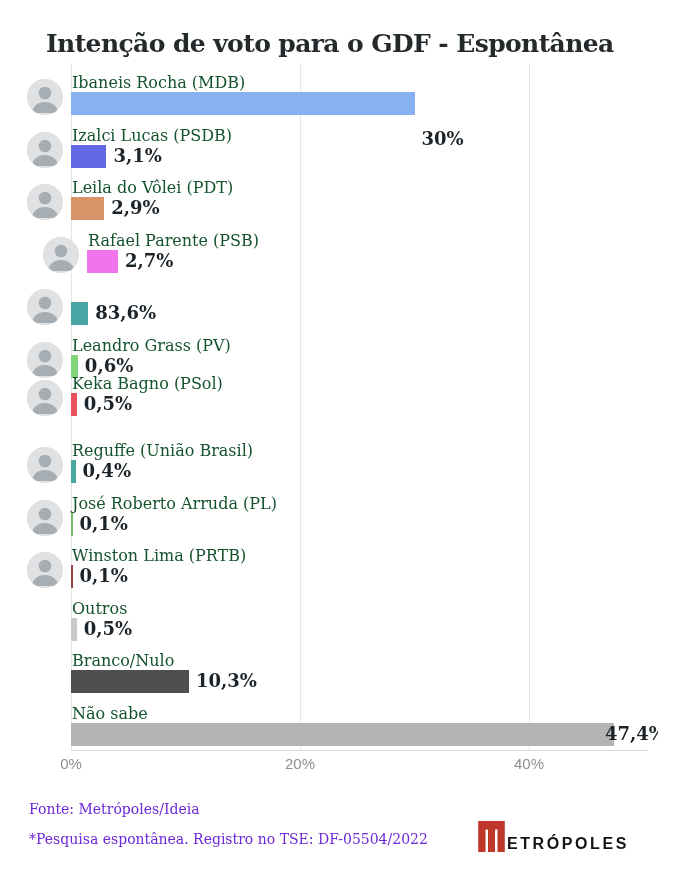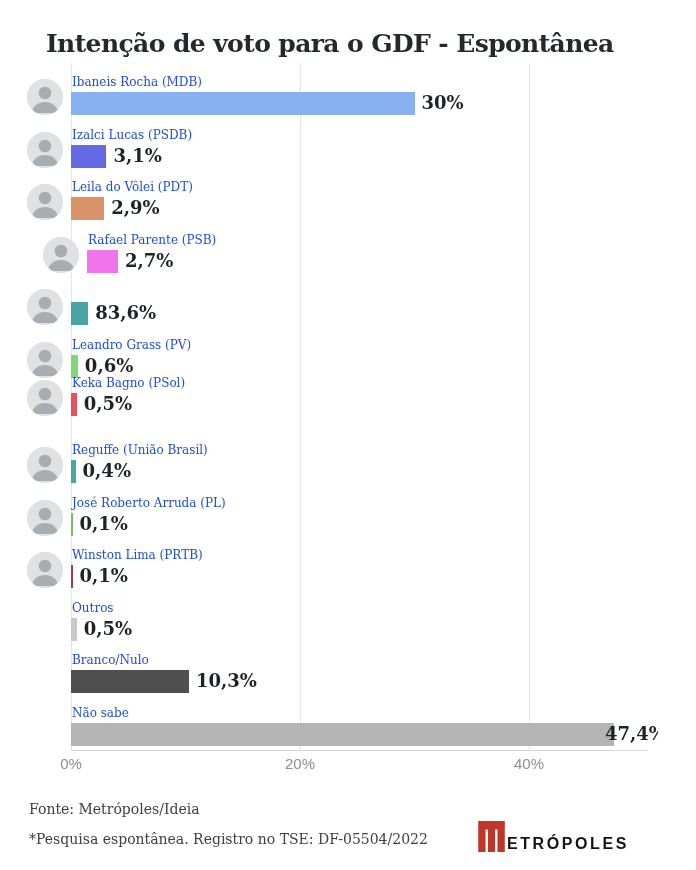--- a/index.html
+++ b/index.html
@@ -16,30 +16,30 @@
   .tick{
     position:absolute;top:755px;transform:translateX(-50%);
     font-family:"Liberation Sans",sans-serif;font-size:15px;color:#8f8f8f;z-index:1;
   }
   .row{position:absolute;left:0;width:696px;height:53px;z-index:2;}
   .avatar{
     position:absolute;left:27px;top:5px;width:36px;height:36px;border-radius:50%;
     overflow:hidden;background:#dfe1e3;
   }
   .row-label{
-    position:absolute;left:72px;top:0;font-size:12px;line-height:17px;color:#1d4ed8;
+    position:absolute;left:72px;top:0;font-size:16px;line-height:17px;color:#14532d;
     white-space:nowrap;
   }
   .bar{position:absolute;left:71px;top:18px;height:23px;}
   .row-value{
     position:absolute;top:14px;font-size:18px;font-weight:bold;color:#1d2429;
     line-height:29px;white-space:nowrap;
   }
   #footer-source,#footer-note{
-    position:absolute;left:29px;font-size:14px;color:#404040;white-space:nowrap;
+    position:absolute;left:29px;font-size:14px;color:#6d28d9;white-space:nowrap;
   }
   #footer-source{top:801px;}
   #footer-note{top:831px;}
   #logo{
     position:absolute;right:29px;top:821px;display:flex;align-items:flex-end;z-index:2;
   }
   #logo-wordmark{
     font-family:"Liberation Sans",sans-serif;font-weight:bold;font-size:16px;
     letter-spacing:2.6px;color:#141414;line-height:16px;margin-left:2px;
   }
@@ -57,21 +57,21 @@
     </div>
   <div id="rows">
       <div class="row" style="top: 74px;">
         <div class="avatar"><svg width="36" height="36" viewBox="0 0 36 36">
             <circle cx="18" cy="18" r="18" fill="#dfe1e3"></circle>
             <circle cx="18" cy="14" r="6.3" fill="#a6adb3"></circle>
             <path d="M5 34 a13 11 0 0 1 26 0 Z" fill="#a6adb3"></path>
           </svg></div>
         <div class="row-label">Ibaneis Rocha (MDB)</div>
         <div class="bar" style="width: 343.5px; background: rgb(135, 177, 241);"></div>
-        <div class="row-value" style="left: 421.5px;">30%</div>
+        <div class="row-value" style="left: 421.5px; margin-top: 36px;">30%</div>
       </div>
       <div class="row" style="top: 127px;">
         <div class="avatar"><svg width="36" height="36" viewBox="0 0 36 36">
             <circle cx="18" cy="18" r="18" fill="#dfe1e3"></circle>
             <circle cx="18" cy="14" r="6.3" fill="#a6adb3"></circle>
             <path d="M5 34 a13 11 0 0 1 26 0 Z" fill="#a6adb3"></path>
           </svg></div>
         <div class="row-label">Izalci Lucas (PSDB)</div>
         <div class="bar" style="width: 35.495px; background: rgb(98, 105, 226);"></div>
         <div class="row-value" style="left: 113.495px;">3,1%</div>

